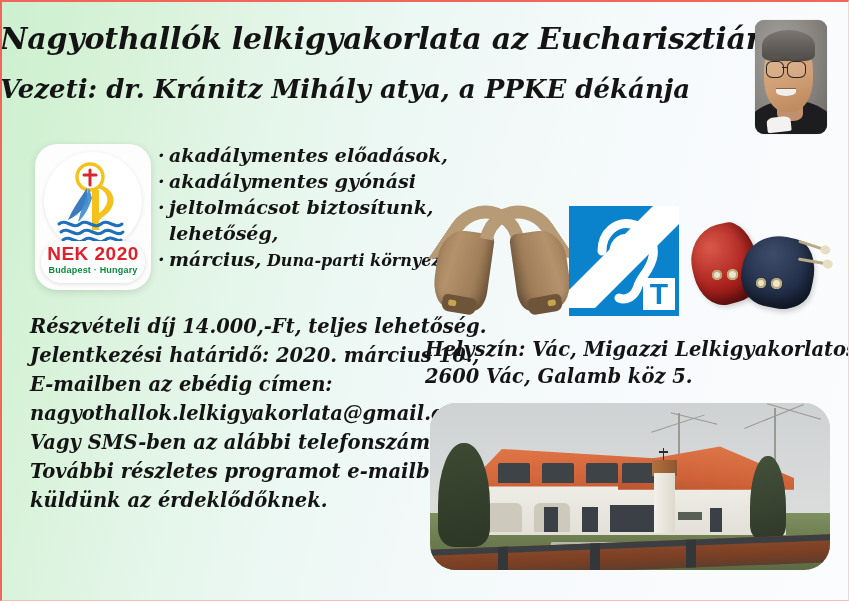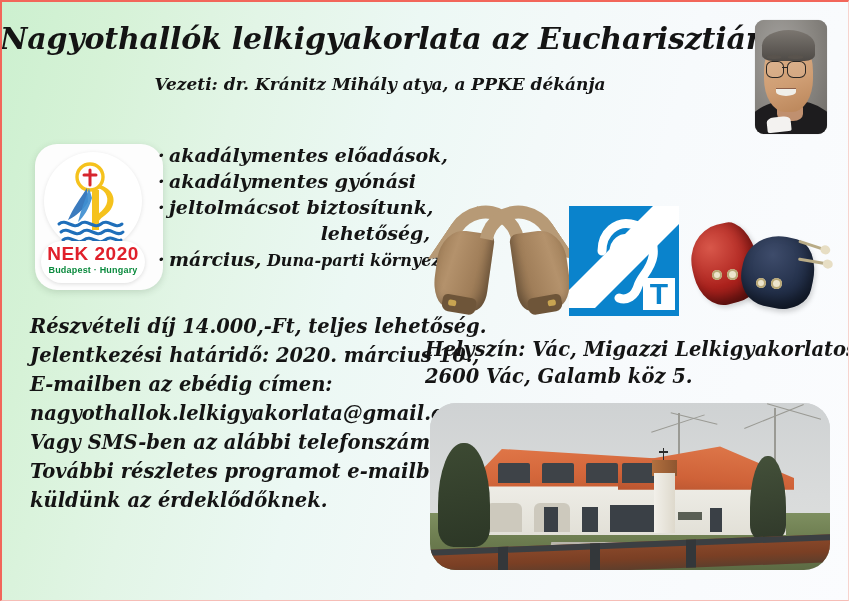--- a/index.html
+++ b/index.html
@@ -58,22 +58,22 @@
     font-size: 30px;
     font-weight: bold;
     letter-spacing: -0.2px;
     white-space: nowrap;
   }
   .subtitle {
     position: absolute;
     left: 0;
     top: 74px;
     width: 760px;
-    text-align: center;
-    font-size: 17px;
+    text-align: left;
+    font-size: 26px;
     font-weight: bold;
     white-space: nowrap;
   }
 
   .bullets {
     position: absolute;
     left: 158px;
     top: 142px;
     width: 272px;
     font-size: 19px;
@@ -83,21 +83,20 @@
   .bullets .row {
     display: block;
     white-space: nowrap;
   }
   .bullets .row .dot {
     display: inline-block;
     width: 11px;
   }
   .bullets .row.indent {
     padding-left: 11px;
-    text-align: right;
   }
   .bullets .small {
     font-size: 16px;
   }
 
   .when {
     position: absolute;
     left: 425px;
     top: 142px;
     font-size: 19.5px;
@@ -227,21 +226,21 @@
     background: #f0efe9;
     border-radius: 0 0 60% 60%;
     border-top: 1.5px solid #8d5f49;
   }
 
   
   .logo {
     position: absolute;
     left: 35px;
     top: 144px;
-    width: 128px;
+    width: 116px;
     height: 146px;
     background: #fdfdfd;
     border-radius: 22px;
     box-shadow: 0 2px 7px rgba(40,70,40,.17);
     overflow: hidden;
   }
   .logo .disc {
     position: absolute;
     left: 9px;
     top: 8px;

